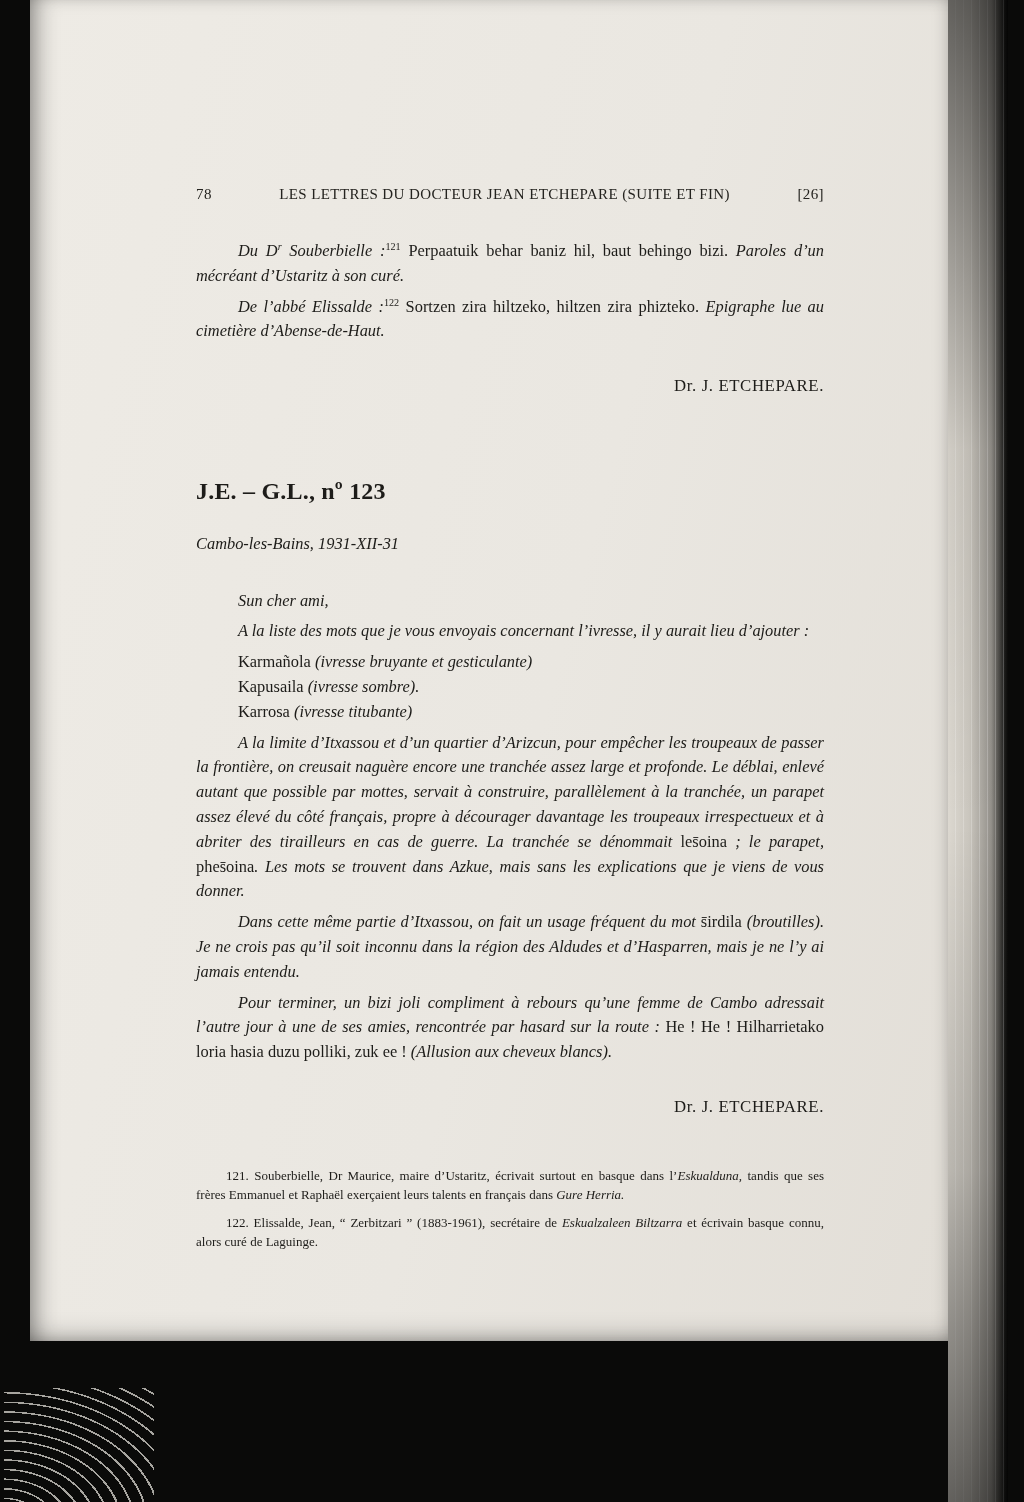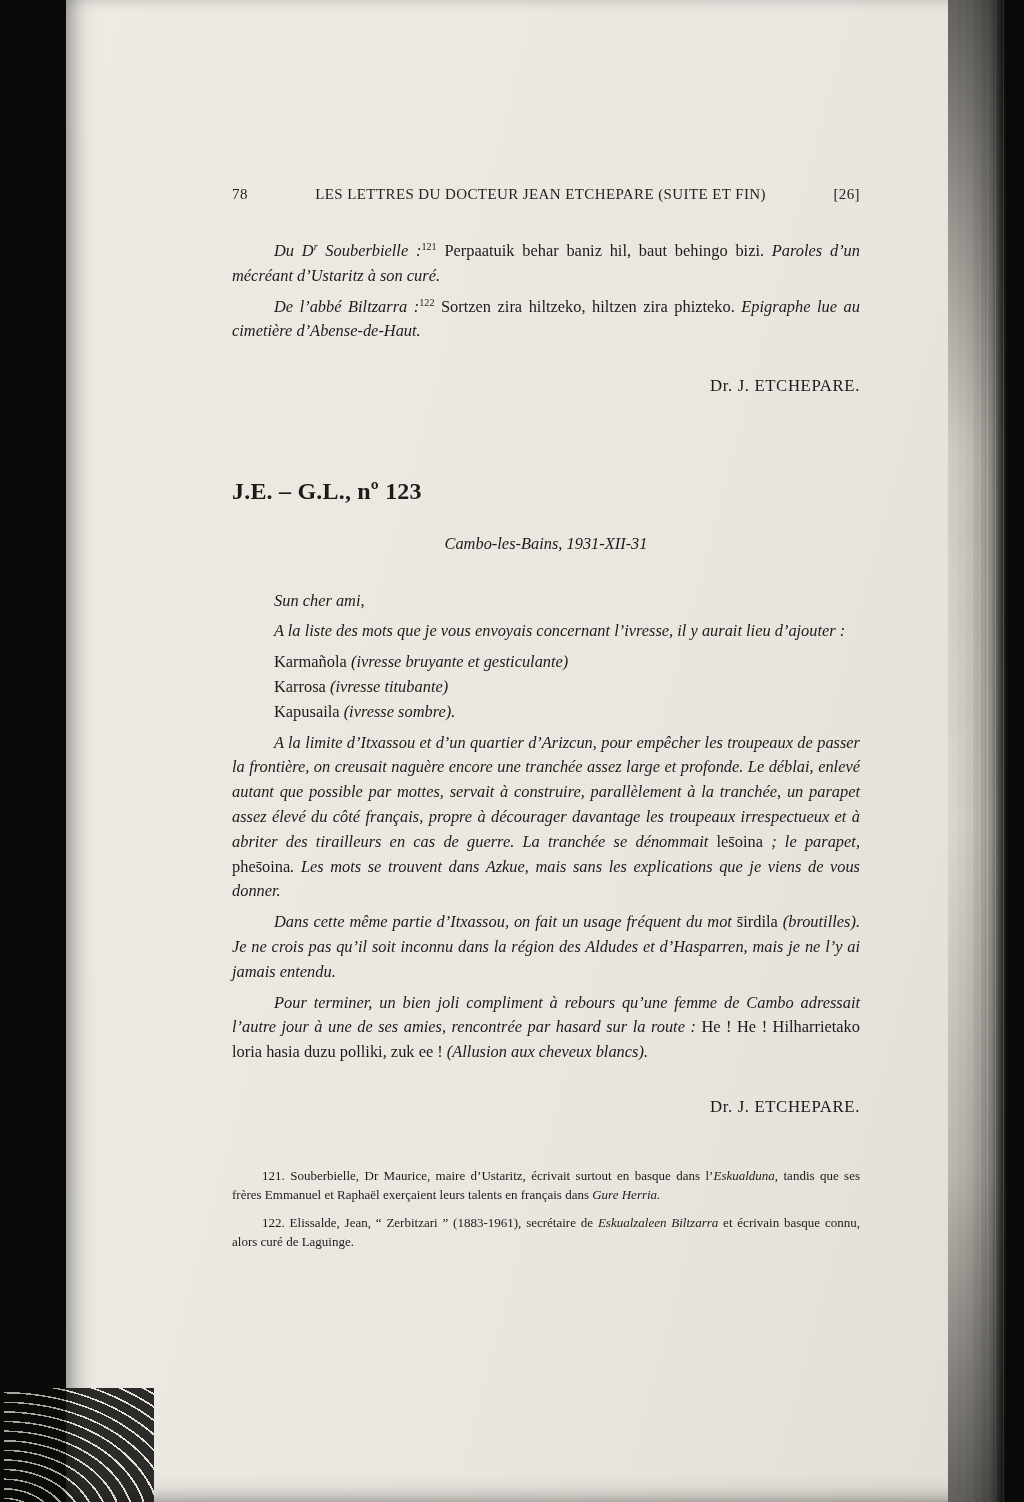--- a/index.html
+++ b/index.html
@@ -18,26 +18,25 @@
     width: 1024px;
     height: 1502px;
     background: #0a0a09;
     overflow: hidden;
   }
   .page {
     position: absolute;
     left: 30px;
     top: 0;
     width: 922px;
-    height: 1502px;
+    height: 1341px;
     background: linear-gradient(105deg, #eeebe5 0%, #eae7e1 55%, #e2ded7 100%);
     box-shadow: inset 16px 0 24px -12px rgba(0,0,0,0.45),
                 inset -12px 0 18px -10px rgba(0,0,0,0.28),
                 inset 0 -18px 26px -16px rgba(0,0,0,0.30);
-    margin-left: 36px;
   }
   .edge-stack {
     position: absolute;
     left: 948px;
     top: 0;
     width: 60px;
     height: 1502px;
     background-image:
       linear-gradient(to bottom, rgba(0,0,0,0.55) 0%, rgba(0,0,0,0.05) 30%, rgba(0,0,0,0.0) 55%, rgba(0,0,0,0.15) 78%, rgba(0,0,0,0.55) 100%),
       repeating-linear-gradient(to right, rgba(255,255,255,0.0) 0 7px, rgba(255,255,255,0.22) 7px 8px),
@@ -69,21 +68,21 @@
     margin-top: 36px;
     font-size: 16.4px;
     line-height: 24.8px;
     color: #1d1c19;
   }
   #content p { padding: 0; }
   .b-para       { margin: 0 0 6px; text-indent: 42px; text-align: justify; }
   .b-word       { margin: 0; text-indent: 42px; }
   .b-word + .b-para { margin-top: 6px; }
   .b-heading    { margin: 78px 0 0; font-size: 24px; line-height: 1.2; letter-spacing: 0.2px; }
-  .b-date       { margin: 26px 0 0; text-align: center; }
+  .b-date       { margin: 26px 0 0; text-align: left; }
   .b-salutation { margin: 32px 0 6px; text-indent: 42px; }
   .b-signature  { margin: 30px 0 0; text-align: right; padding-right: 80px; letter-spacing: 0.6px; font-size: 16.8px; }
   .b-footnote   { font-size: 13px; line-height: 19px; margin: 0 0 9px; text-indent: 30px; text-align: justify; }
   .b-signature + .b-footnote { margin-top: 46px; }
   .seg-i   { font-style: italic; }
   .seg-b   { font-weight: bold; }
   .seg-sup { vertical-align: super; font-size: 0.62em; line-height: 0; }
 </style>
 </head>
 <body>
@@ -91,32 +90,32 @@
 <div class="stage">
   <div class="page">
     <div class="page-inner">
       <div class="running-header">
         <span>78</span>
         <span>LES LETTRES DU DOCTEUR JEAN ETCHEPARE (SUITE ET FIN)</span>
         <span>[26]</span>
       </div>
       <div id="content" style="color: rgb(29, 28, 25);">
           <p class="b-para"><span class="seg-i">Du D</span><span class="seg-i seg-sup">r</span><span class="seg-i"> Souberbielle :</span><span class="seg-sup">121</span><span class="seg-r"> Perpaatuik behar baniz hil, baut behingo bizi. </span><span class="seg-i">Paroles d’un mécréant d’Ustaritz à son curé.</span></p>
-          <p class="b-para"><span class="seg-i">De l’abbé Biltzarra :</span><span class="seg-sup">122</span><span class="seg-r"> Sortzen zira hiltzeko, hiltzen zira phizteko. </span><span class="seg-i">Epigraphe lue au cimetière d’Abense-de-Haut.</span></p>
+          <p class="b-para"><span class="seg-i">De l’abbé Elissalde :</span><span class="seg-sup">122</span><span class="seg-r"> Sortzen zira hiltzeko, hiltzen zira phizteko. </span><span class="seg-i">Epigraphe lue au cimetière d’Abense-de-Haut.</span></p>
           <p class="b-signature"><span class="seg-r">Dr. J. ETCHEPARE.</span></p>
           <p class="b-heading"><span class="seg-b">J.E. – G.L., nº 123</span></p>
           <p class="b-date"><span class="seg-i">Cambo-les-Bains, 1931-XII-31</span></p>
           <p class="b-salutation"><span class="seg-i">Sun cher ami,</span></p>
           <p class="b-para"><span class="seg-i">A la liste des mots que je vous envoyais concernant l’ivresse, il y aurait lieu d’ajouter :</span></p>
           <p class="b-word"><span class="seg-r">Karmañola </span><span class="seg-i">(ivresse bruyante et gesticulante)</span></p>
+          <p class="b-word"><span class="seg-r">Kapusaila </span><span class="seg-i">(ivresse sombre).</span></p>
           <p class="b-word"><span class="seg-r">Karrosa </span><span class="seg-i">(ivresse titubante)</span></p>
-          <p class="b-word"><span class="seg-r">Kapusaila </span><span class="seg-i">(ivresse sombre).</span></p>
           <p class="b-para"><span class="seg-i">A la limite d’Itxassou et d’un quartier d’Arizcun, pour empêcher les troupeaux de passer la frontière, on creusait naguère encore une tranchée assez large et profonde. Le déblai, enlevé autant que possible par mottes, servait à construire, parallèlement à la tranchée, un parapet assez élevé du côté français, propre à décourager davantage les troupeaux irrespectueux et à abriter des tirailleurs en cas de guerre. La tranchée se dénommait </span><span class="seg-r">les̄oina</span><span class="seg-i"> ; le parapet, </span><span class="seg-r">phes̄oina</span><span class="seg-i">. Les mots se trouvent dans Azkue, mais sans les explications que je viens de vous donner.</span></p>
           <p class="b-para"><span class="seg-i">Dans cette même partie d’Itxassou, on fait un usage fréquent du mot </span><span class="seg-r">s̄irdila</span><span class="seg-i"> (broutilles). Je ne crois pas qu’il soit inconnu dans la région des Aldudes et d’Hasparren, mais je ne l’y ai jamais entendu.</span></p>
-          <p class="b-para"><span class="seg-i">Pour terminer, un bien joli compliment à rebours qu’une femme de Cambo adressait l’autre jour à une de ses amies, rencontrée par hasard sur la route : </span><span class="seg-r">He ! He ! Hilharrietako loria hasia duzu polliki, zuk ee ! </span><span class="seg-i">(Allusion aux cheveux blancs).</span></p>
+          <p class="b-para"><span class="seg-i">Pour terminer, un bizi joli compliment à rebours qu’une femme de Cambo adressait l’autre jour à une de ses amies, rencontrée par hasard sur la route : </span><span class="seg-r">He ! He ! Hilharrietako loria hasia duzu polliki, zuk ee ! </span><span class="seg-i">(Allusion aux cheveux blancs).</span></p>
           <p class="b-signature"><span class="seg-r">Dr. J. ETCHEPARE.</span></p>
           <p class="b-footnote"><span class="seg-r">121. Souberbielle, Dr Maurice, maire d’Ustaritz, écrivait surtout en basque dans l’</span><span class="seg-i">Eskualduna,</span><span class="seg-r"> tandis que ses frères Emmanuel et Raphaël exerçaient leurs talents en français dans </span><span class="seg-i">Gure Herria.</span></p>
           <p class="b-footnote"><span class="seg-r">122. Elissalde, Jean, “ Zerbitzari ” (1883-1961), secrétaire de </span><span class="seg-i">Eskualzaleen Biltzarra</span><span class="seg-r"> et écrivain basque connu, alors curé de Laguinge.</span></p>
         </div>
     </div>
   </div>
   <div class="edge-stack"></div>
   <div class="corner-stack"></div>
 </div>
 

